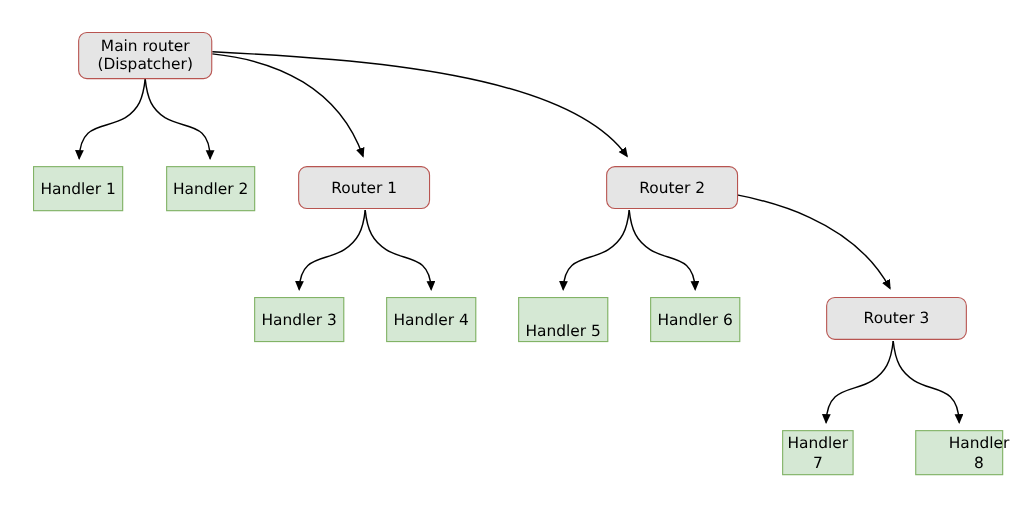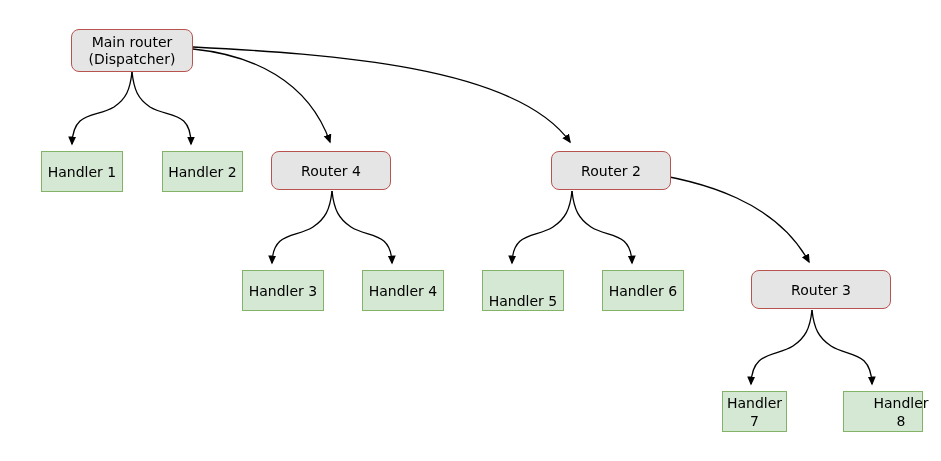--- a/index.html
+++ b/index.html
@@ -38,21 +38,20 @@
   }
   .node.router {
     background: #e5e5e5;
     border: 1.5px solid #b85450;
     border-radius: 8px;
   }
   .node.handler {
     background: #d5e8d4;
     border: 1.5px solid #82b366;
     border-radius: 0;
-    margin-left: 11px;
   }
 </style>
 </head>
 <body>
 
 <div class="canvas">
 
   <svg class="edges" viewBox="0 0 941 461" xmlns="http://www.w3.org/2000/svg">
     <defs>
       <marker id="arrow" orient="auto" markerWidth="10" markerHeight="9" refX="7.5" refY="4" markerUnits="userSpaceOnUse">
@@ -79,21 +78,21 @@
 
   <div class="node handler" style="left:30px; top:151px; width:82px; height:41px;">
     <span>Handler 1</span>
   </div>
 
   <div class="node handler" style="left:151px; top:151px; width:81px; height:41px;">
     <span>Handler 2</span>
   </div>
 
   <div class="node router" style="left:271px; top:151px; width:120px; height:39px;">
-    <span>Router 4</span>
+    <span>Router 1</span>
   </div>
 
   <div class="node router" style="left:511px; top:151px; width:120px; height:39px;margin-left:40px;">
     <span>Router 2</span>
   </div>
 
   <div class="node handler" style="left:231px; top:270px; width:82px; height:41px;">
     <span>Handler 3</span>
   </div>
 
@@ -102,21 +101,21 @@
   </div>
 
   <div class="node handler" style="left:471px; top:270px; width:82px; height:41px;align-items:flex-end;">
     <span>Handler 5</span>
   </div>
 
   <div class="node handler" style="left:591px; top:270px; width:82px; height:41px;">
     <span>Handler 6</span>
   </div>
 
-  <div class="node router" style="left:751px; top:270px; width:140px; height:39px;">
+  <div class="node router" style="left:751px; top:270px; width:128px; height:39px;">
     <span>Router 3</span>
   </div>
 
   <div class="node handler" style="left:711px; top:391px; width:65px; height:41px;">
     <span>Handler 7</span>
   </div>
 
   <div class="node handler" style="left:832px; top:391px; width:80px; height:41px;padding-left:36px;">
     <span>Handler 8</span>
   </div>

